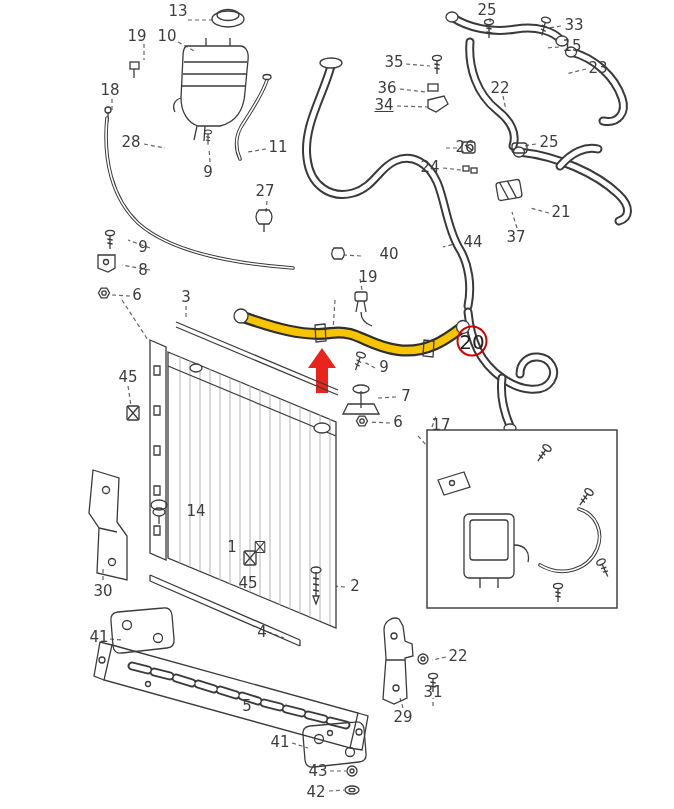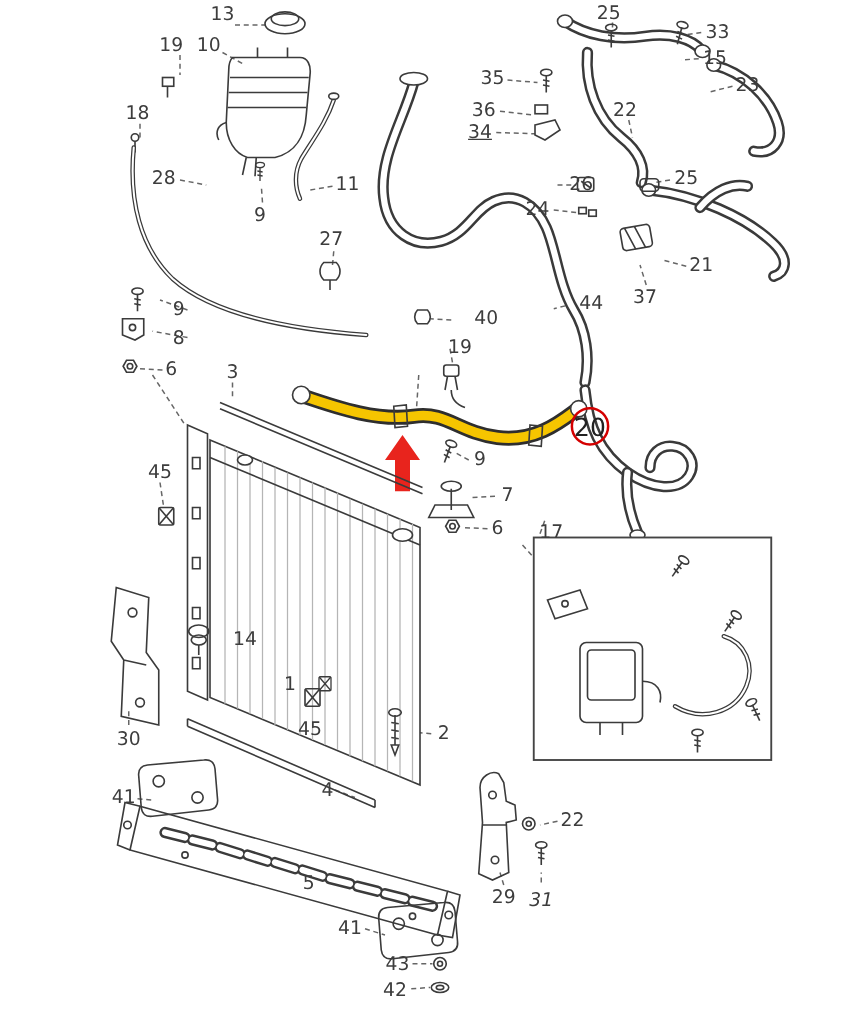--- a/index.html
+++ b/index.html
@@ -280,21 +280,21 @@
       <div class="callout" style="left: 196px; top: 511px;">14</div>
       <div class="callout" style="left: 232px; top: 547px;">1</div>
       <div class="callout" style="left: 248px; top: 583px;">45</div>
       <div class="callout" style="left: 103px; top: 591px;">30</div>
       <div class="callout" style="left: 355px; top: 586px;">2</div>
       <div class="callout" style="left: 99px; top: 637px;">41</div>
       <div class="callout" style="left: 262px; top: 632px;">4</div>
       <div class="callout" style="left: 458px; top: 656px;">22</div>
       <div class="callout" style="left: 247px; top: 706px;">5</div>
       <div class="callout" style="left: 403px; top: 717px;">29</div>
-      <div class="callout" style="left: 433px; top: 720px; font-style: italic;">31</div>
+      <div class="callout" style="left: 433px; top: 692px;">31</div>
       <div class="callout" style="left: 280px; top: 742px;">41</div>
       <div class="callout" style="left: 318px; top: 771px;">43</div>
       <div class="callout" style="left: 316px; top: 792px;">42</div>
     </div>
 
   <div id="highlight-callout" style="left: 472px; top: 341px; border-color: rgb(212, 0, 0);">20</div>
 
 </div>
 
 </body></html>

